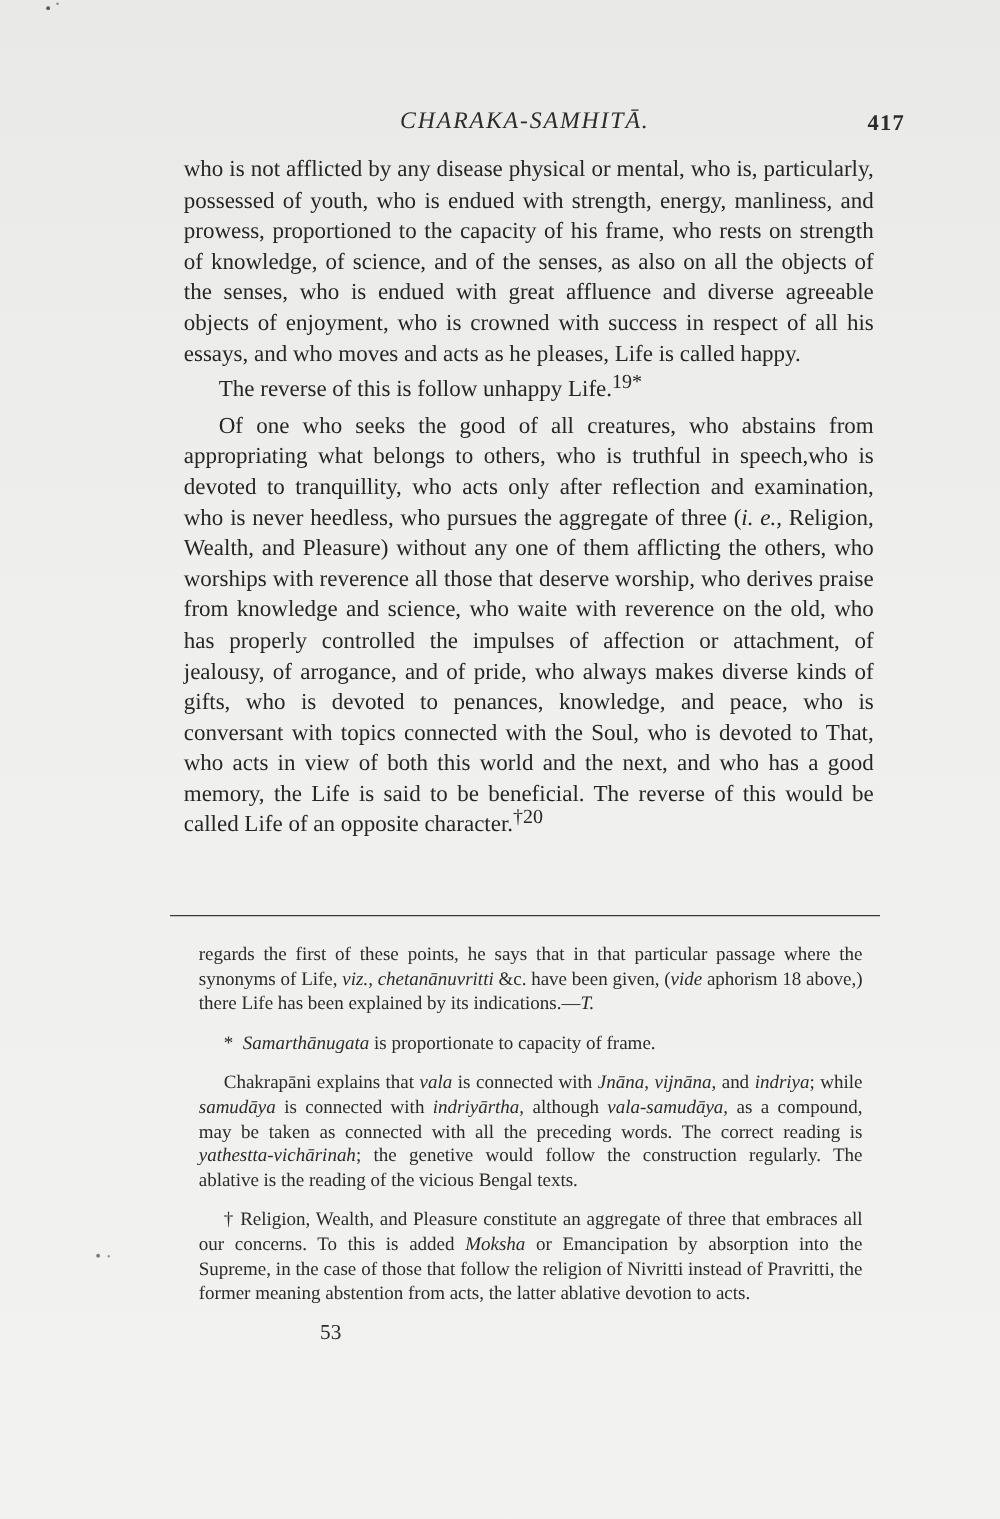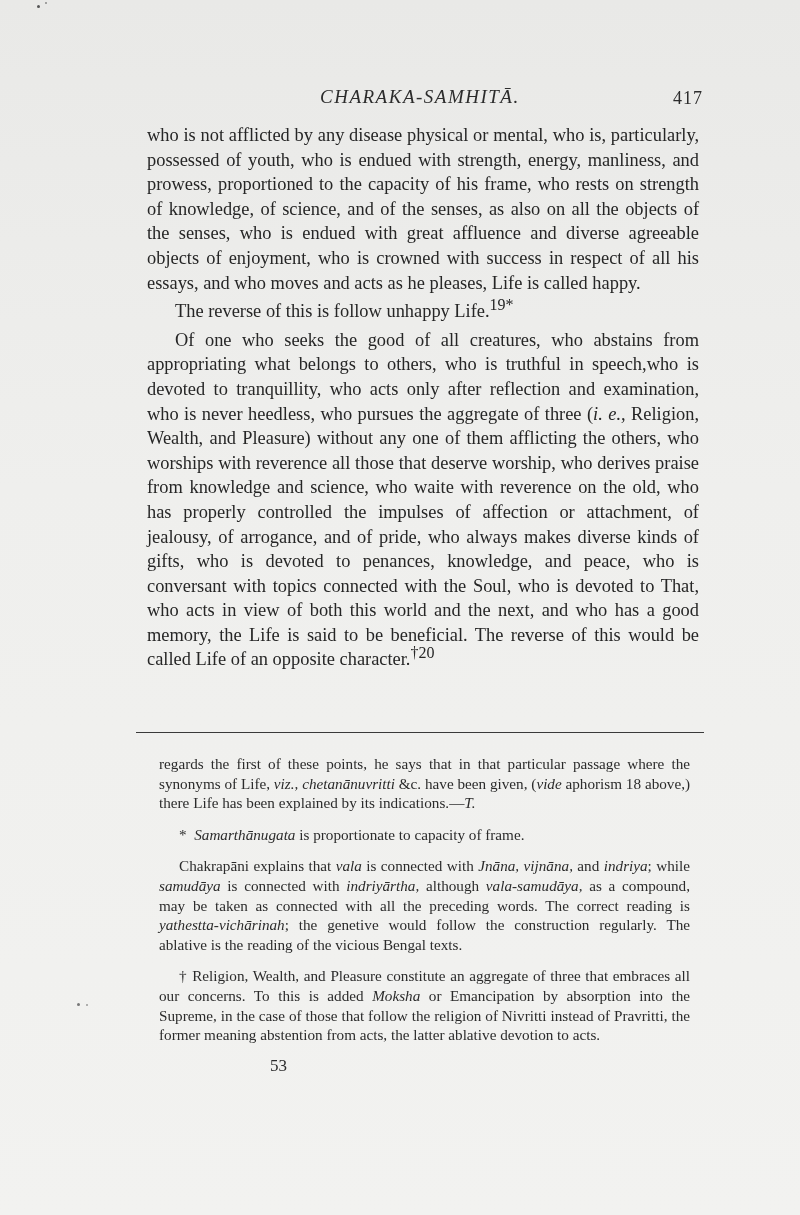--- a/index.html
+++ b/index.html
@@ -37,25 +37,26 @@
     position: absolute;
     left: 320px;
     top: 0;
     font-style: italic;
     font-size: 19px;
     letter-spacing: 1.5px;
     color: #2c2c2c;
   }
   .running-page {
     position: absolute;
-    left: 673px;
+    left: 694px;
     top: 2px;
     font-size: 18px;
     color: #2c2c2c;
     letter-spacing: 1px;
+    font-weight: bold;
   }
   .body-text {
     position: absolute;
     left: 147px;
     top: 123px;
     width: 552px;
     font-size: 18.4px;
     line-height: 24.6px;
     text-align: justify;
     color: #262626;
@@ -92,21 +93,21 @@
     color: #2b2b2b;
   }
   .notes p { margin: 12px; }
   .notes p.fn {
     text-indent: 20px;
     margin-top: 7px;
   }
   .notes i { font-style: italic; }
   .folio {
     position: absolute;
-    left: 270px;
+    left: 256px;
     top: 1056px;
     font-size: 17px;
     color: #2c2c2c;
   }
 </style>
 </head>
 <body>
 
 <div class="page">
 

